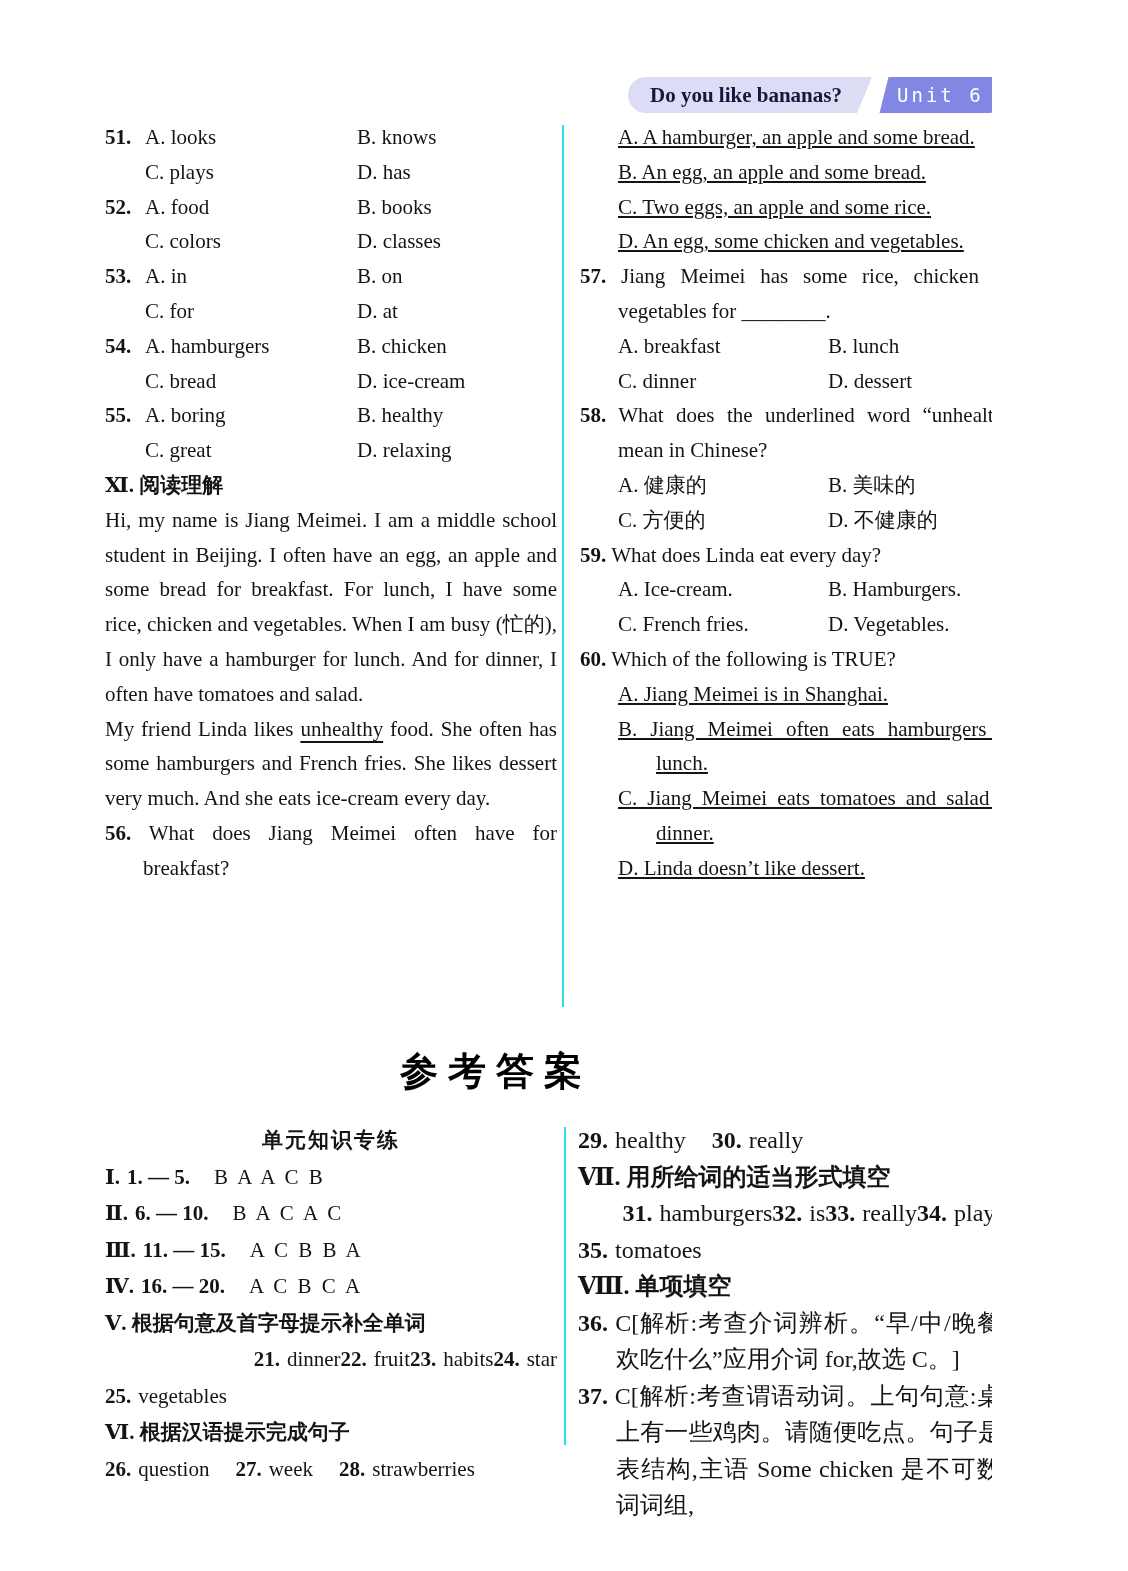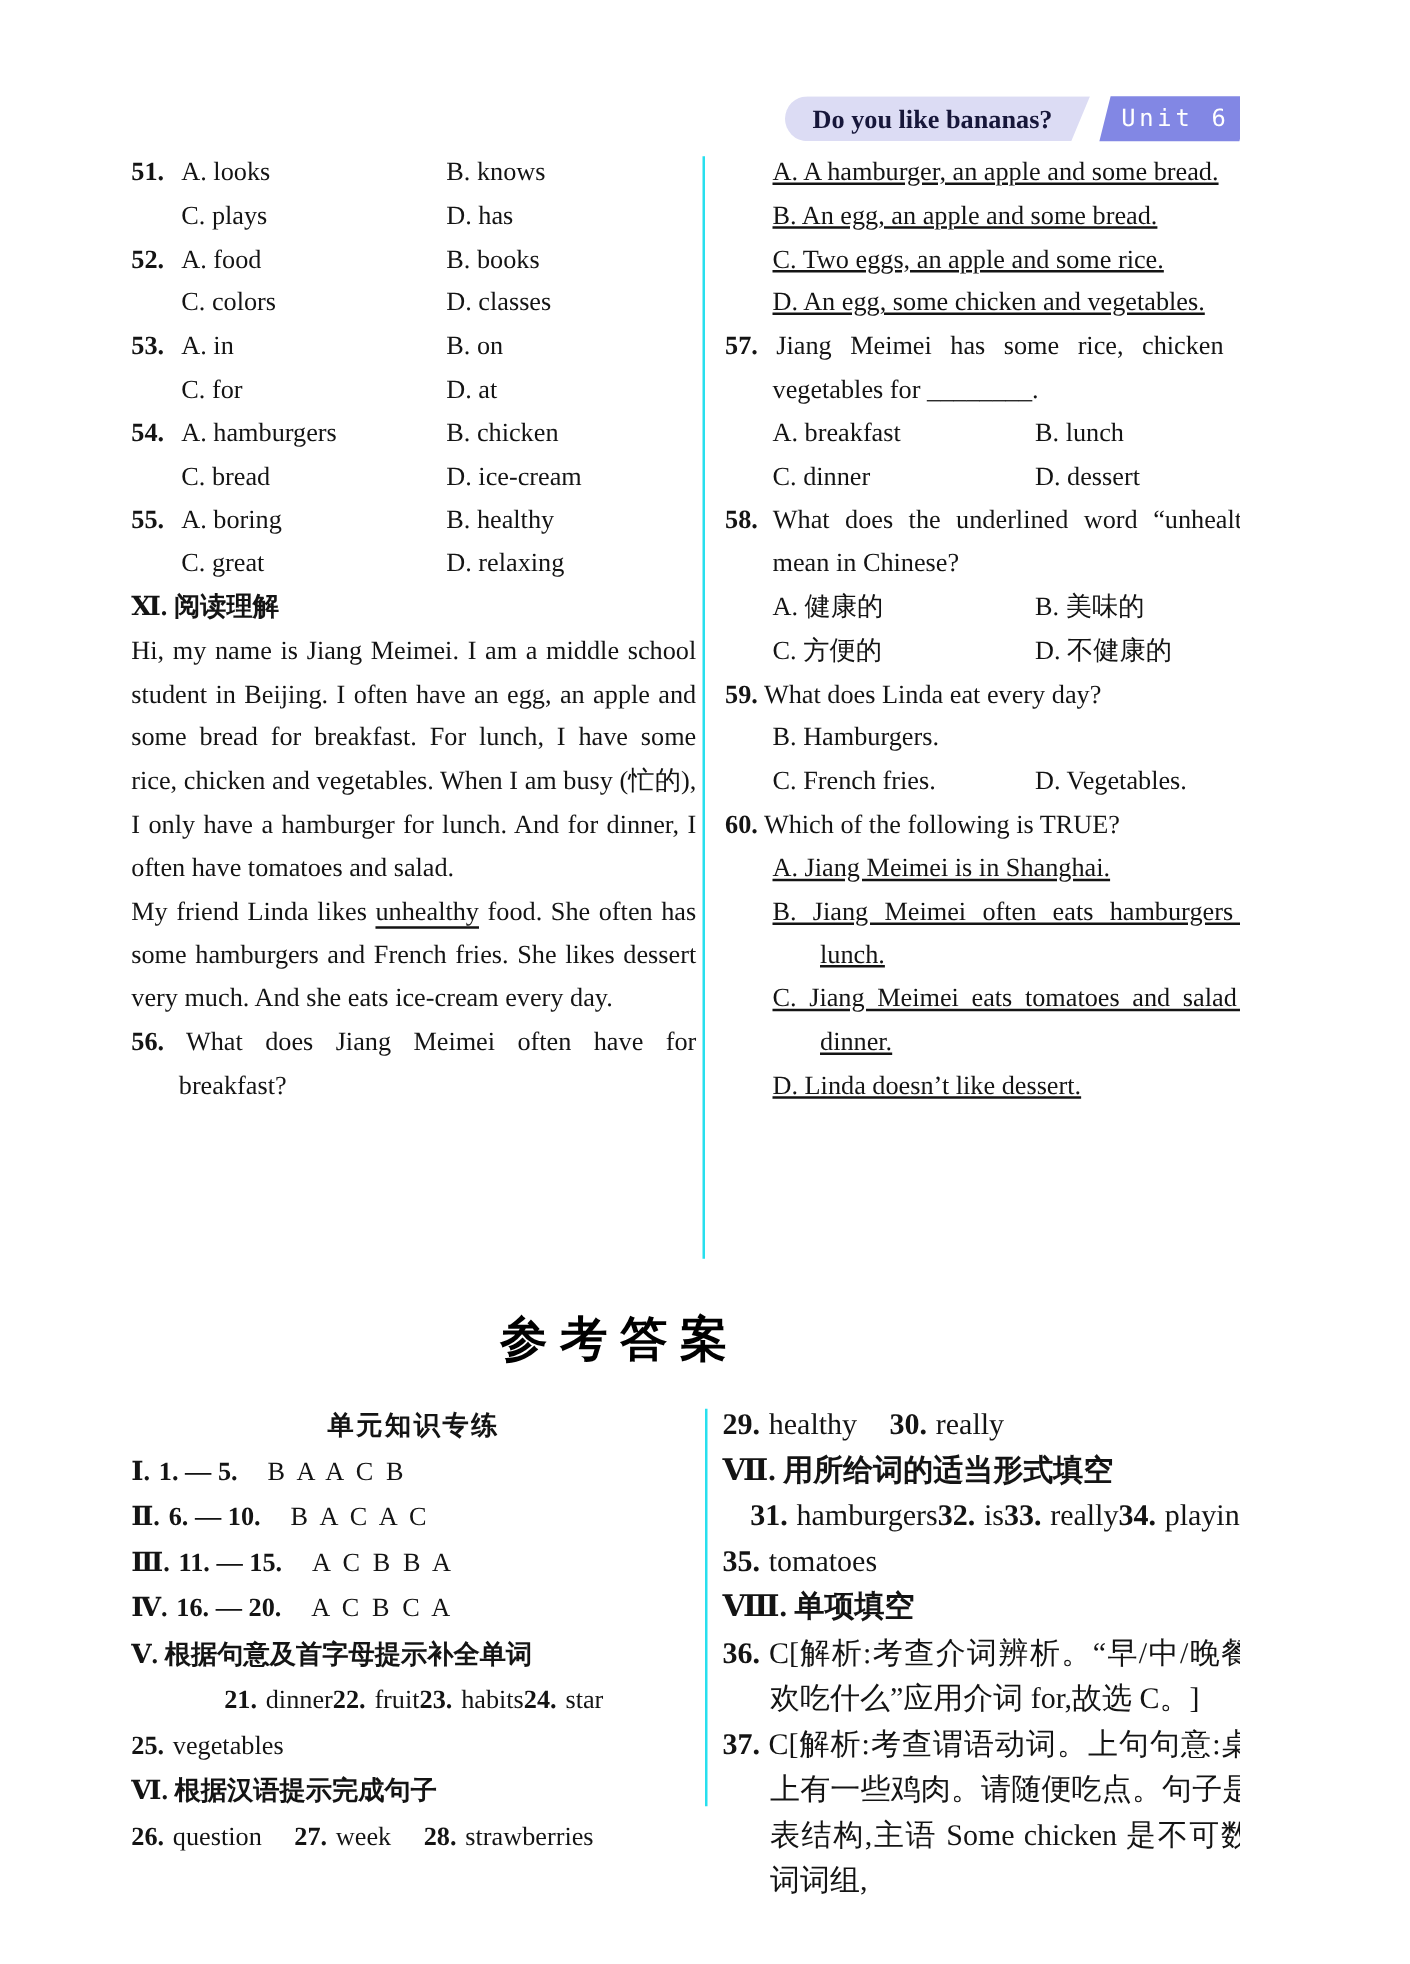--- a/index.html
+++ b/index.html
@@ -57,21 +57,21 @@
     font-family:"Liberation Sans","DejaVu Sans",sans-serif;
   }
   .ans-left  { position:absolute; left:105px; top:1122px; width:452px; font-size:21px; line-height:36.5px; }
   .ans-right { position:absolute; left:578px; top:1122px; width:448px; font-size:24px; line-height:36.5px; }
   .ans-heading { text-align:center; font-weight:bold; letter-spacing:2px; }
   .key strong { font-weight:bold; }
   .key .krange { margin-left:7px; }
   .key .kans { margin-left:24px; letter-spacing:2.5px; }
   .ans-sec { font-weight:bold; }
   .wrow { display:flex; flex-wrap:wrap; }
-  .wrow.spread { justify-content:center; }
+  .wrow.spread { justify-content:flex-end; }
   .wrow .wpair { white-space:nowrap; }
   .wrow:not(.spread) .wpair { margin-right:26px; }
   .wpair strong { font-weight:bold; }
   .wpair .wword { margin-left:7px; }
   .expl { padding-left:38px; text-indent:-38px; text-align:justify; }
   .expl strong { font-weight:bold; }
 </style>
 </head>
 <body>
 
@@ -183,20 +183,21 @@
         <span>A. 健康的</span>
         <span>B. 美味的</span>
       </div>
     <div class="pair">
         <span>C. 方便的</span>
         <span>D. 不健康的</span>
       </div>
 
     <div class="q"><strong class="qnum">59.</strong> <span>What does Linda eat every day?</span></div>
     <div class="pair">
+        <span>A. Ice-cream.</span>
         <span>B. Hamburgers.</span>
       </div>
     <div class="pair">
         <span>C. French fries.</span>
         <span>D. Vegetables.</span>
       </div>
 
     <div class="q"><strong class="qnum">60.</strong> <span>Which of the following is TRUE?</span></div>
     <div class="opt-full">A. Jiang Meimei is in Shanghai.</div>
     <div class="opt-full">B. Jiang Meimei often eats hamburgers for lunch.</div>

